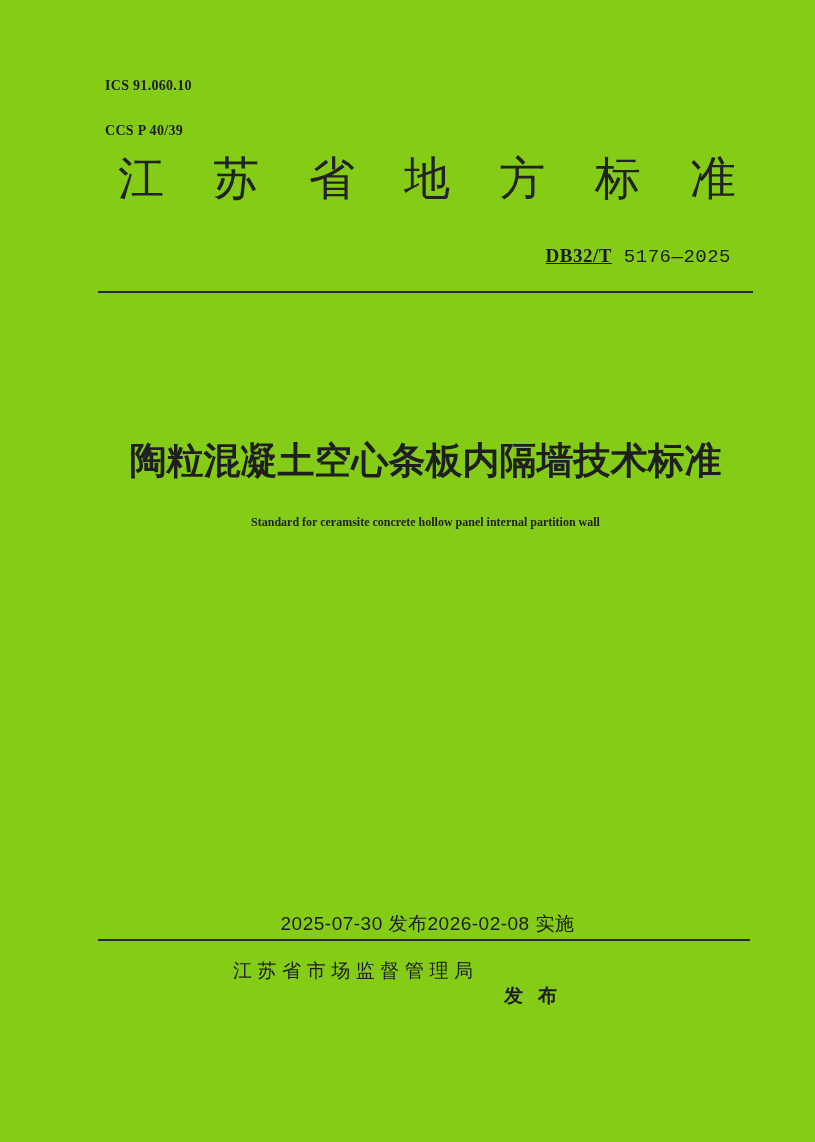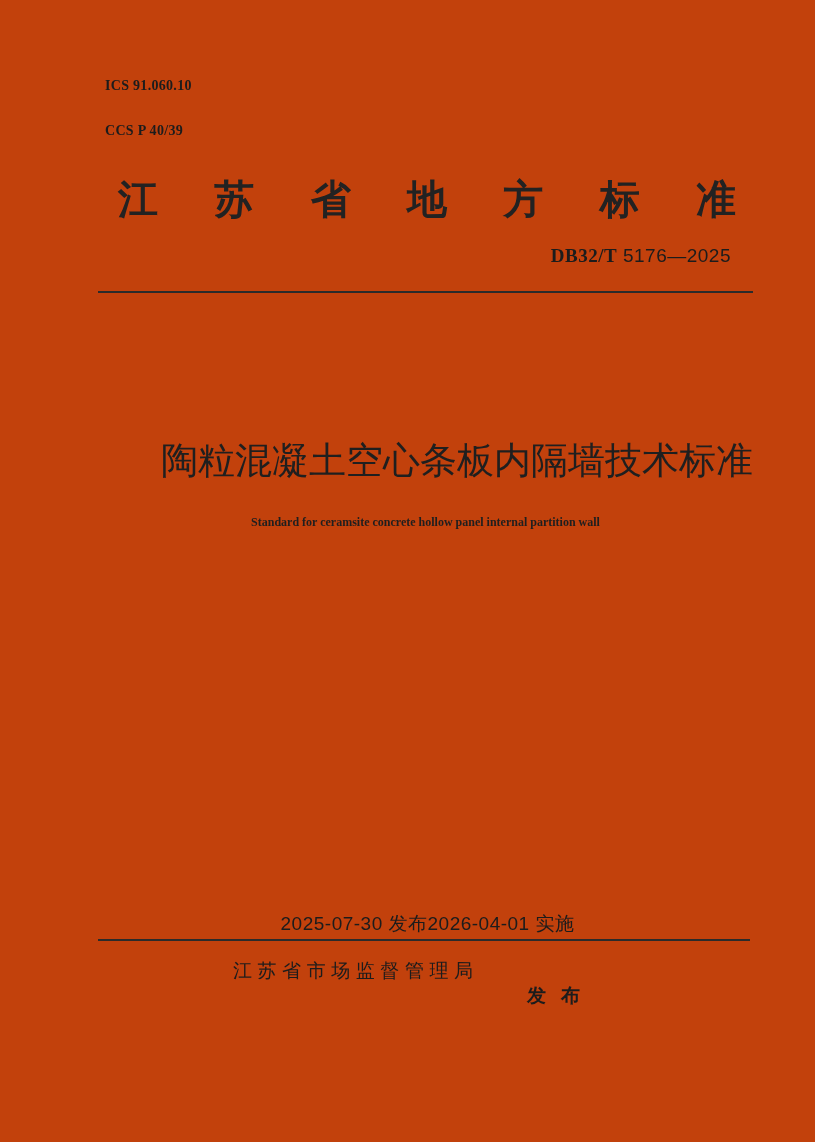--- a/index.html
+++ b/index.html
@@ -8,21 +8,21 @@
     width: 815px;
     height: 1142px;
     position: relative;
     font-family: "Liberation Sans", sans-serif;
     color: #1c1c1c;
     overflow: hidden;
   }
   .page {
     position: absolute;
     inset: 0;
-    background: #c2410c;
+    background: #84cc16;
   }
 
   
   .ics-block {
     position: absolute;
     top: 48px;
     left: 105px;
     font-family: "Liberation Serif", serif;
     font-weight: bold;
     font-size: 14px;
@@ -30,69 +30,69 @@
     letter-spacing: 0.3px;
     white-space: pre;
   }
 
   
   .region-title {
     position: absolute;
     top: 155px;
     left: 118px;
     width: 618px;
-    font-size: 40px;
-    font-weight: bold;
+    font-size: 46px;
+    font-weight: normal;
     line-height: 46px;
     text-align: justify;
     text-align-last: justify;
     color: #222222;
-    margin-top: 21px;
   }
 
   
   .doc-code {
     position: absolute;
     top: 245px;
     left: 98px;
     width: 633px;
     text-align: right;
     font-size: 19px;
     line-height: 22px;
     letter-spacing: 0.5px;
     white-space: nowrap;
   }
   .doc-code .code-prefix {
     font-family: "Liberation Serif", serif;
     font-weight: bold;
+    text-decoration: underline;
   }
   .doc-code .code-number {
-    font-family: Liberation Sans, sans-serif;
+    font-family: Liberation Mono, monospace;
     font-weight: normal;
     text-align: right;
   }
 
   .rule-top {
     position: absolute;
     top: 291px;
     left: 98px;
     width: 655px;
     height: 2px;
     background: #2b2b2b;
   }
 
   
   .doc-title-zh {
     position: absolute;
     top: 438px;
     left: 98px;
     width: 655px;
-    text-align: right;
+    text-align: center;
     font-size: 37px;
-    font-weight: normal;
+    font-weight: bold;
     line-height: 46px;
     letter-spacing: 0px;
     color: #1f1f1f;
     white-space: nowrap;
   }
   .doc-title-en {
     position: absolute;
     top: 511px;
     left: 98px;
     width: 655px;
@@ -144,21 +144,20 @@
   .publish-label {
     position: absolute;
     top: 984px;
     left: 504px;
     width: 53px;
     font-size: 19px;
     font-weight: bold;
     line-height: 23px;
     text-align: justify;
     text-align-last: justify;
-    margin-left: 23px;
   }
 </style>
 </head>
 <body>
 
 <div class="page">
 
   <div class="ics-block">
     <div>ICS 91.060.10</div>
     <div>CCS P 40/39</div>
@@ -170,21 +169,21 @@
     <span class="code-prefix">DB32/T</span><span class="code-number"> 5176—2025</span>
   </div>
 
   <div class="rule-top"></div>
 
   <div class="doc-title-zh">陶粒混凝土空心条板内隔墙技术标准</div>
   <div class="doc-title-en">Standard for ceramsite concrete hollow panel internal partition wall</div>
 
   <div class="dates-row">
     <span>2025-07-30 发布</span>
-    <span>2026-04-01 实施</span>
+    <span>2026-02-08 实施</span>
   </div>
 
   <div class="rule-bottom"></div>
 
   <div class="publishers">
     <div class="publisher-line">江苏省市场监督管理局</div>
   </div>
 
   <div class="publish-label">发布</div>
 

